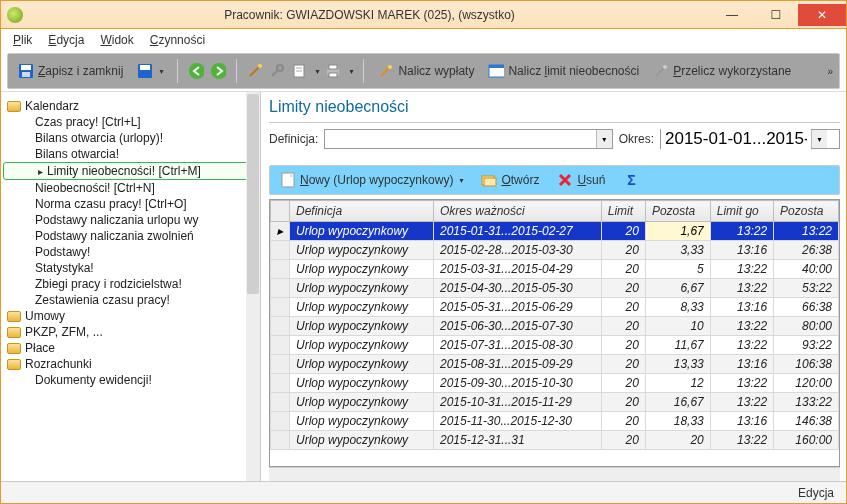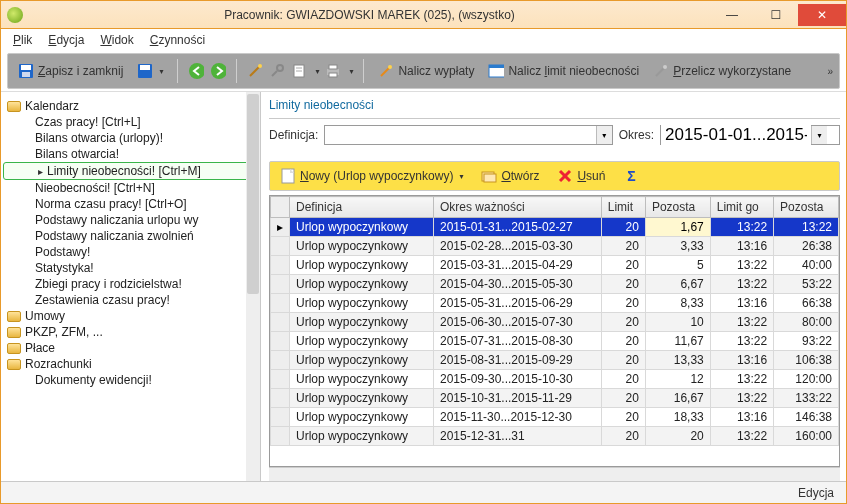--- a/index.html
+++ b/index.html
@@ -23,33 +23,33 @@
   .tree-pane { width: 260px; border-right: 1px solid #c9c9c9; background: #fff; overflow-y: auto; padding: 6px 2px; position: relative; }
   .tree-item { display: flex; align-items: center; gap: 4px; padding: 1px 4px 1px 4px; white-space: nowrap; color: #222; }
   .tree-folder { font-weight: normal; }
   .folder-icon { width: 14px; height: 11px; background: linear-gradient(#ffe39a,#e8b640); border: 1px solid #c79420; border-radius: 2px; display: inline-block; }
   .tree-child { padding-left: 32px; }
   .tree-selected { border: 1px solid #3ab54a; border-radius: 3px; background: #f6fff4; display: flex; align-items: center; gap: 4px; }
   .tree-selected .sel-arrow { color: #333; font-size: 10px; margin-left: 2px; }
   .vscroll-stub { position: absolute; right: 0; top: 0; bottom: 0; width: 14px; background: #eee; }
   .vscroll-thumb { position: absolute; right: 1px; top: 2px; width: 12px; height: 200px; background: #cfcfcf; border-radius: 2px; }
   .right-pane { flex: 1; display: flex; flex-direction: column; padding: 6px 6px 0 8px; min-width: 0; }
-  .group-title { color: #116a9f; font-size: 12px; margin-bottom: 6px; }
+  .group-title { color: #116a9f; font-size: 16px; margin-bottom: 6px; }
   .group-line { height: 1px; background: #c9c9c9; margin-bottom: 6px; }
   .filter-row { display: flex; align-items: center; gap: 6px; margin-bottom: 16px; }
   .filter-row label { color: #333; }
   .combo { height: 20px; border: 1px solid #9a9a9a; background: #fff; display: flex; align-items: center; }
   .combo .combo-btn { width: 16px; height: 18px; background: #eee; border-left: 1px solid #bbb; display: flex; align-items: center; justify-content: center; font-size: 8px; }
   .combo-def { flex: 1; }
   .combo-okres { width: 180px; }
   .combo-okres input { border: none; width: 150px; padding: 0 4px; font-size: 17px; outline: none; }
-  .action-row { display: flex; align-items: center; gap: 10px; border: 1px solid #c9c9c9; border-radius: 2px; background: #fde047; padding: 4px 6px; margin-bottom: 4px; }
+  .action-row { display: flex; align-items: center; gap: 10px; border: 1px solid #c9c9c9; border-radius: 2px; background: #7dd3fc; padding: 4px 6px; margin-bottom: 4px; }
   .action-row .arrow-down { color: #333; }
   .grid-wrap { flex: 1; border: 1px solid #9a9a9a; overflow: auto; min-height: 0; }
-  table.grid { border-collapse: collapse; width: 100%; }
+  table.grid { border-collapse: collapse; width: 100%; font-style: italic; }
   table.grid th { background: linear-gradient(#f7f7f7,#e7e7e7); border: 1px solid #bdbdbd; padding: 3px 6px; text-align: left; font-weight: normal; color: #333; position: sticky; top: 0; }
   table.grid td { border: 1px solid #d9d9d9; padding: 2px 6px; color: #222; white-space: nowrap; }
   table.grid tr:nth-child(even) td { background: #f3f3f3; }
   table.grid td.num { text-align: right; }
   .row-indicator { width: 14px; background: #eee !important; text-align: center; color: #333; }
   .sel-row td { background: #1537c9 !important; color: #fff !important; }
   .sel-row td.highlight { background: #fff8d0 !important; color: #000 !important; }
   .sel-row td.row-indicator { background: #eee !important; color: #000 !important; }
   .statusbar { height: 22px; border-top: 1px solid #c9c9c9; background: #f4f4f4; display: flex; align-items: center; justify-content: flex-end; padding: 0 12px; color: #333; }
   .hscroll-stub { height: 14px; background: #eee; border-top: 1px solid #ccc; }

